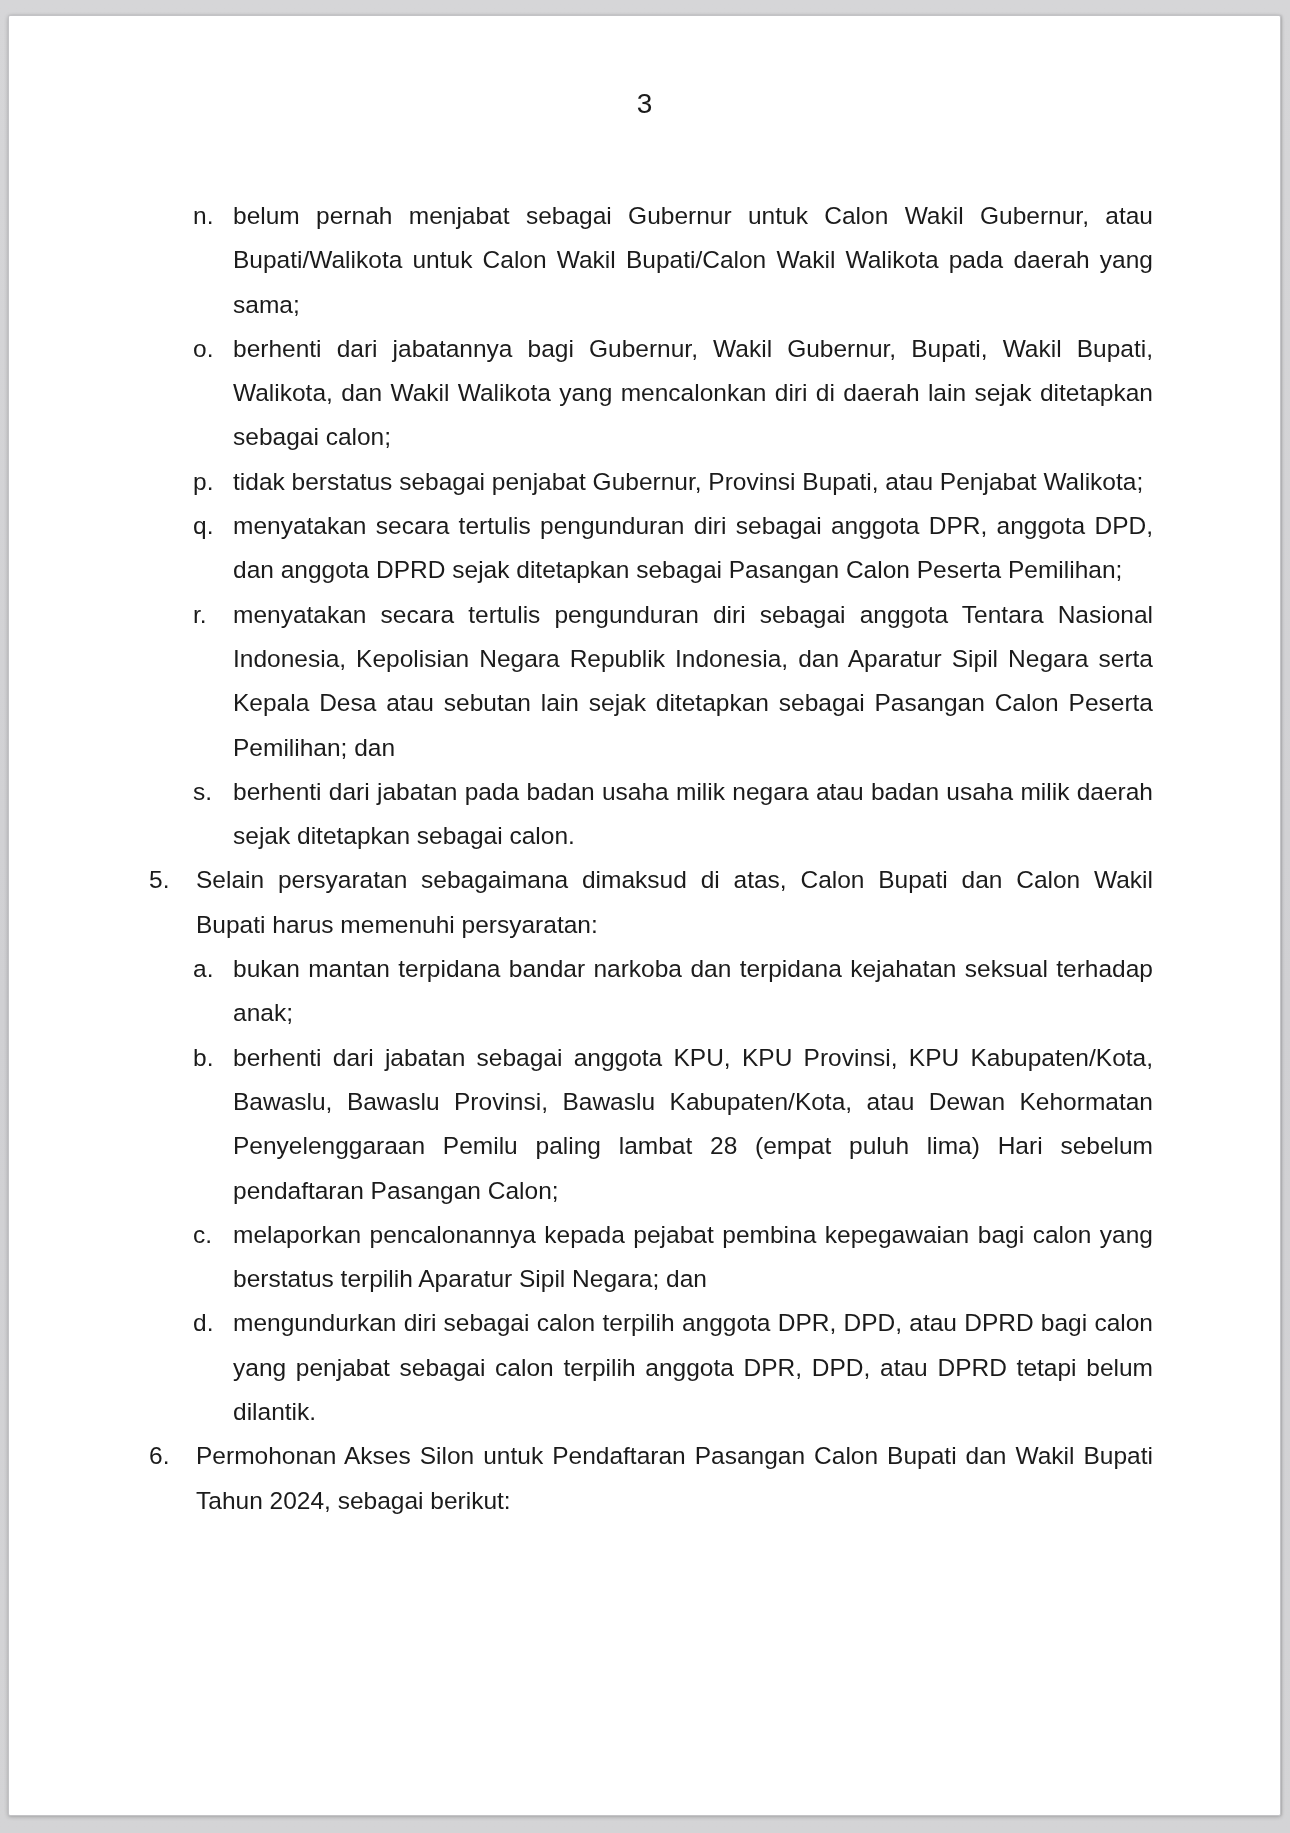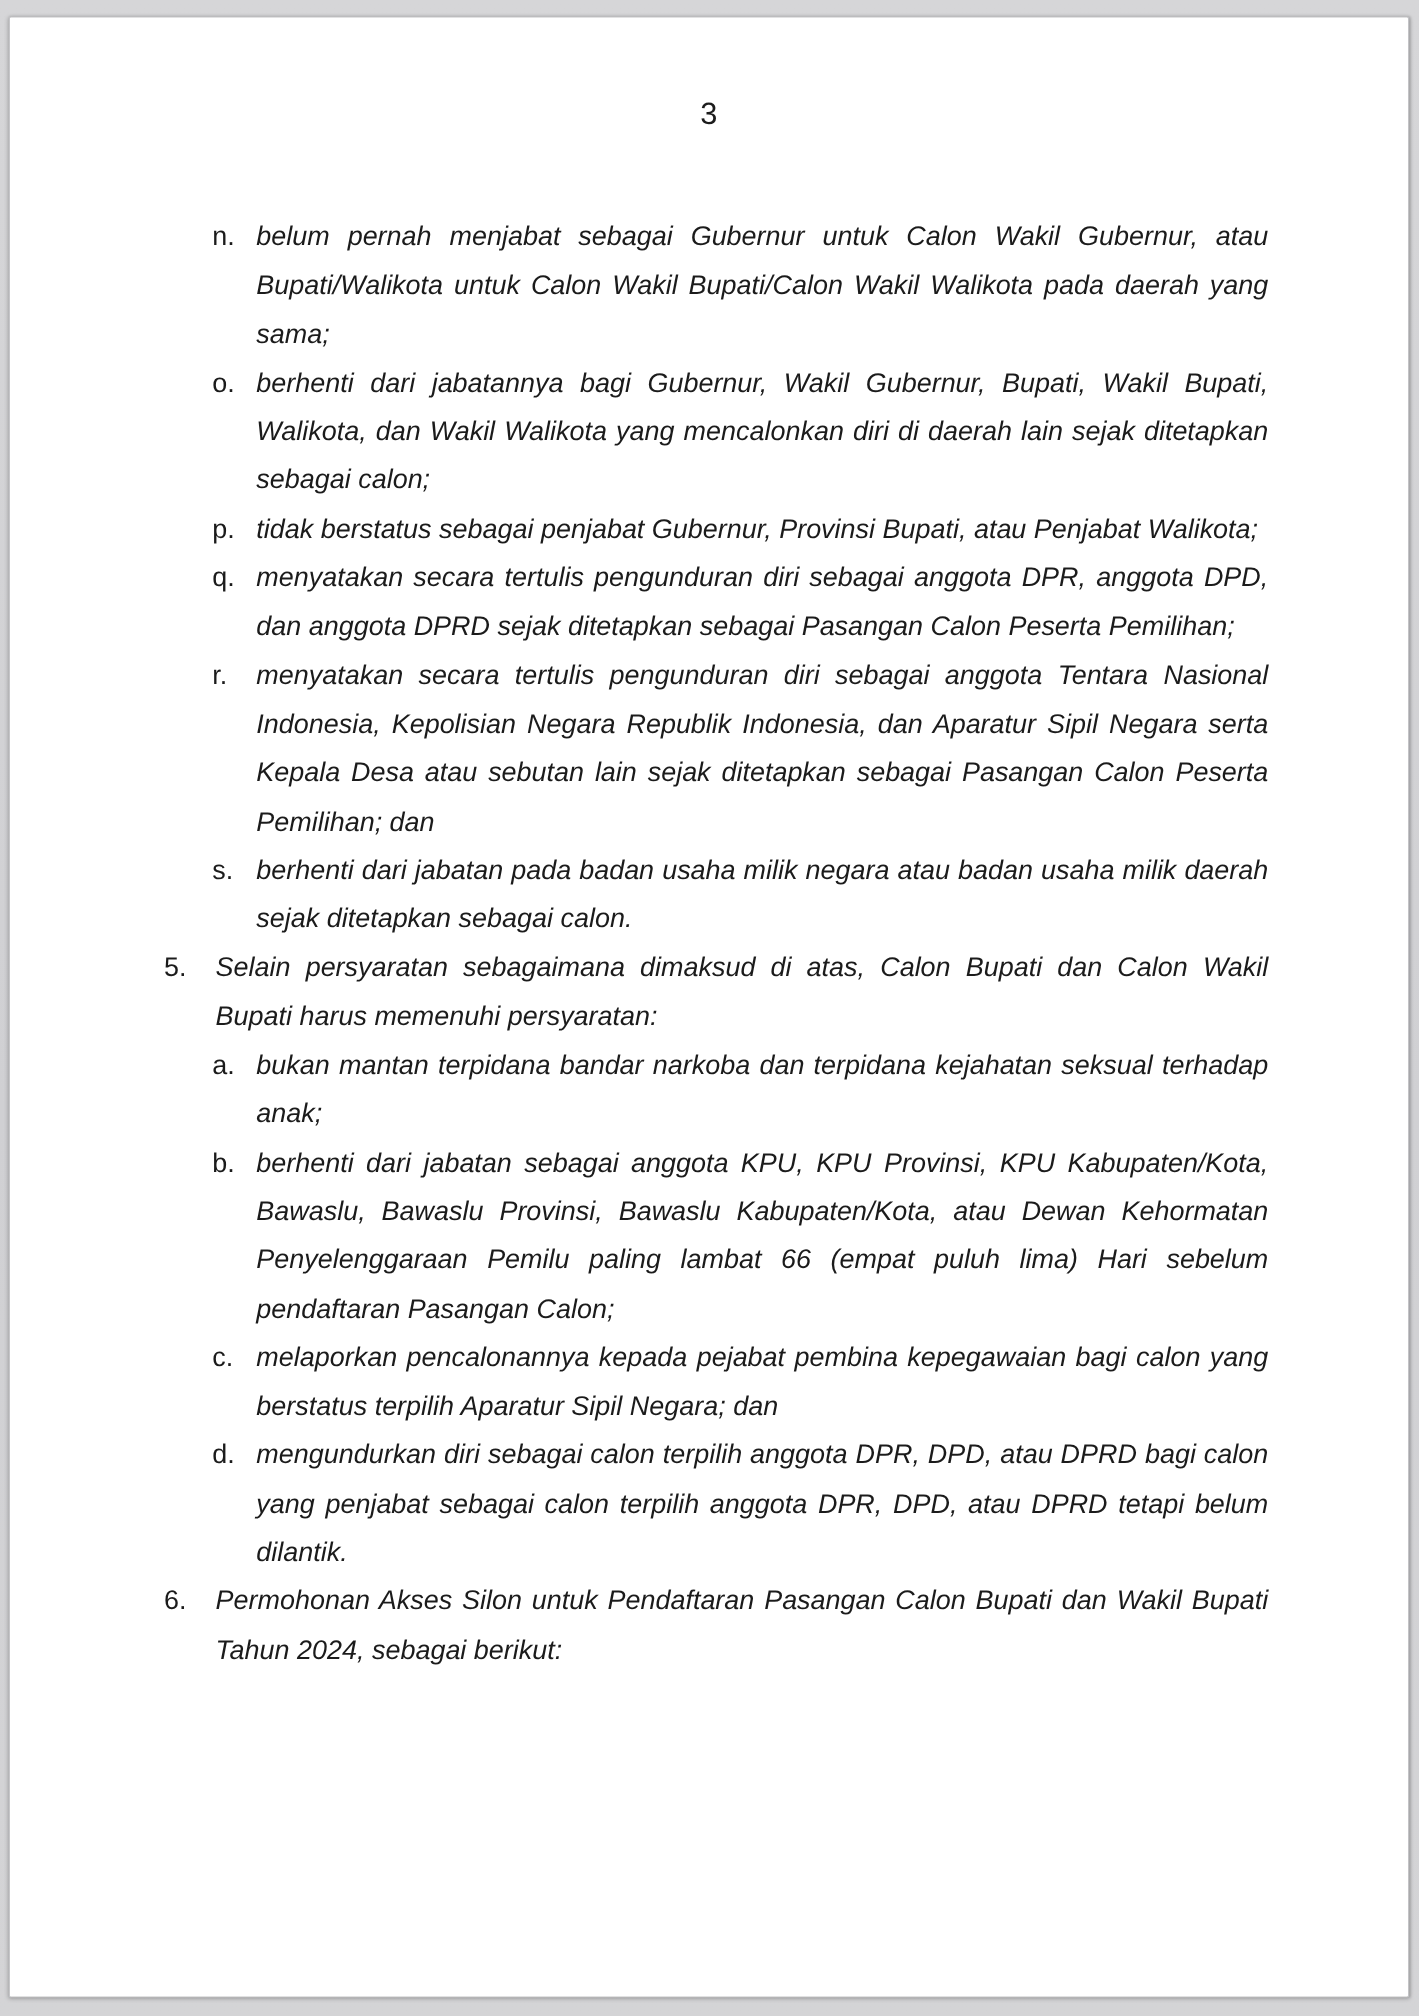--- a/index.html
+++ b/index.html
@@ -52,21 +52,20 @@
     display: flex;
     align-items: flex-start;
   }
   .row .lbl {
     flex: 0 0 auto;
     white-space: nowrap;
   }
   .row .body {
     flex: 1 1 auto;
     text-align: justify;
-    font-style: italic;
   }
   .row.number .lbl { width: 47px; }
   .row.letter { padding-left: 44px; }
   .row.letter .lbl { width: 40px; }
 </style>
 </head>
 <body>
 
 <div class="scan-surface">
   <div class="page">
@@ -110,21 +109,21 @@
         <span class="body">Selain persyaratan sebagaimana dimaksud di atas, Calon Bupati dan Calon Wakil Bupati  harus memenuhi persyaratan:</span>
       </div>
 
       <div class="row letter">
         <span class="lbl">a.</span>
         <span class="body">bukan mantan terpidana bandar narkoba dan terpidana kejahatan seksual terhadap anak;</span>
       </div>
 
       <div class="row letter">
         <span class="lbl">b.</span>
-        <span class="body">berhenti dari jabatan sebagai anggota KPU, KPU Provinsi, KPU Kabupaten/Kota, Bawaslu, Bawaslu Provinsi, Bawaslu Kabupaten/Kota, atau Dewan Kehormatan Penyelenggaraan Pemilu paling lambat 66 (empat puluh lima) Hari sebelum pendaftaran Pasangan Calon;</span>
+        <span class="body">berhenti dari jabatan sebagai anggota KPU, KPU Provinsi, KPU Kabupaten/Kota, Bawaslu, Bawaslu Provinsi, Bawaslu Kabupaten/Kota, atau Dewan Kehormatan Penyelenggaraan Pemilu paling lambat 28 (empat puluh lima) Hari sebelum pendaftaran Pasangan Calon;</span>
       </div>
 
       <div class="row letter">
         <span class="lbl">c.</span>
         <span class="body">melaporkan pencalonannya kepada pejabat pembina kepegawaian bagi calon yang berstatus terpilih Aparatur Sipil Negara; dan</span>
       </div>
 
       <div class="row letter">
         <span class="lbl">d.</span>
         <span class="body">mengundurkan diri sebagai calon terpilih anggota DPR, DPD, atau DPRD bagi calon yang penjabat sebagai calon terpilih anggota DPR, DPD, atau DPRD tetapi belum dilantik.</span>

